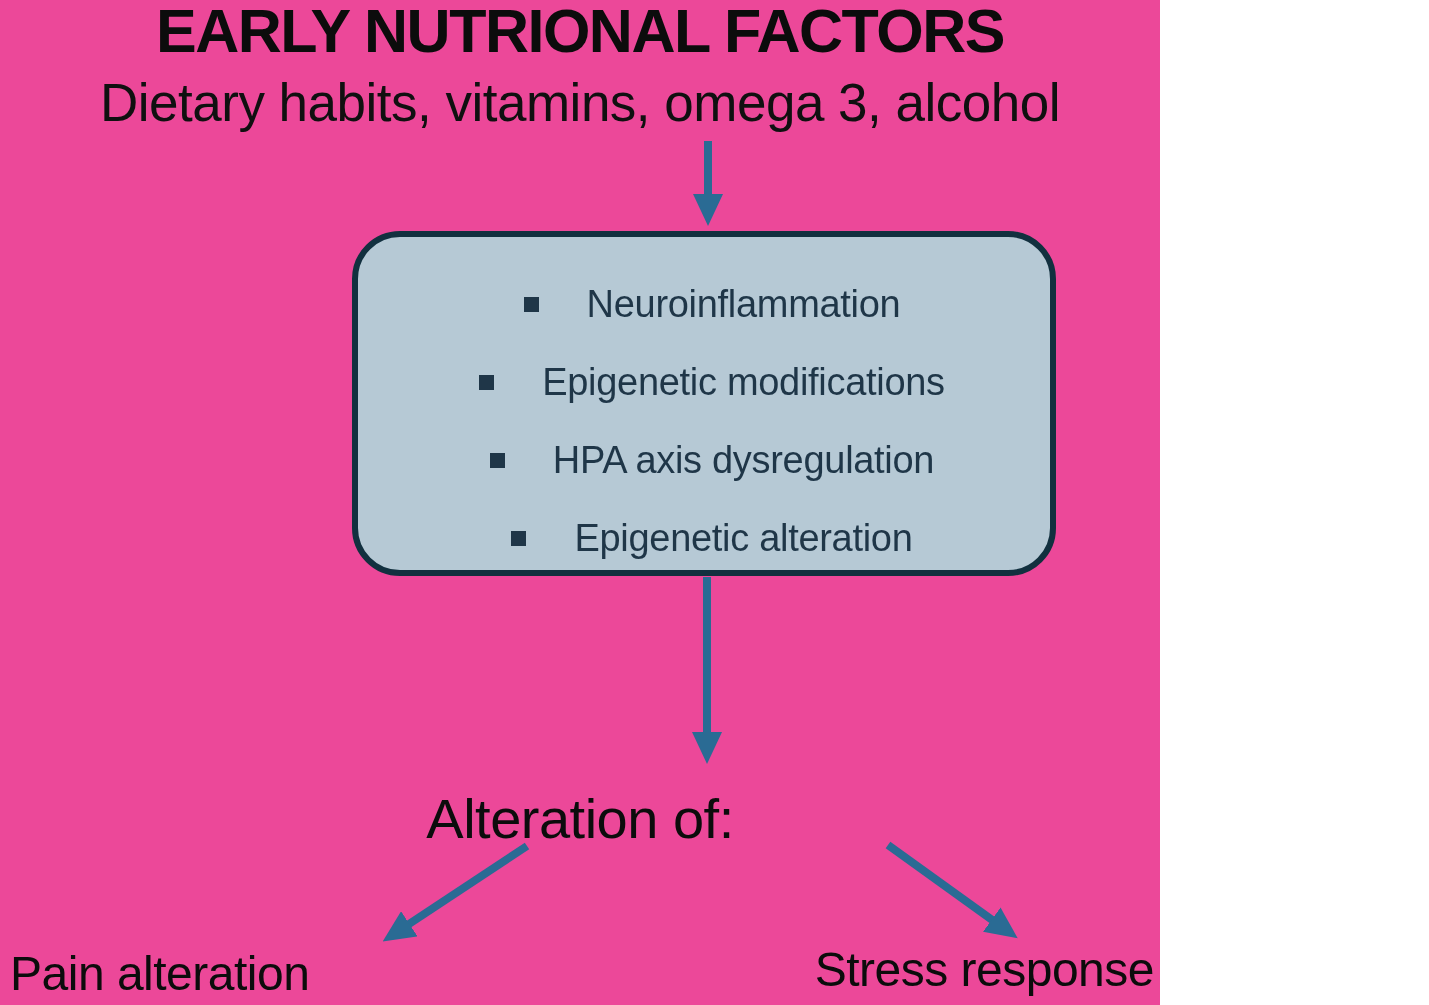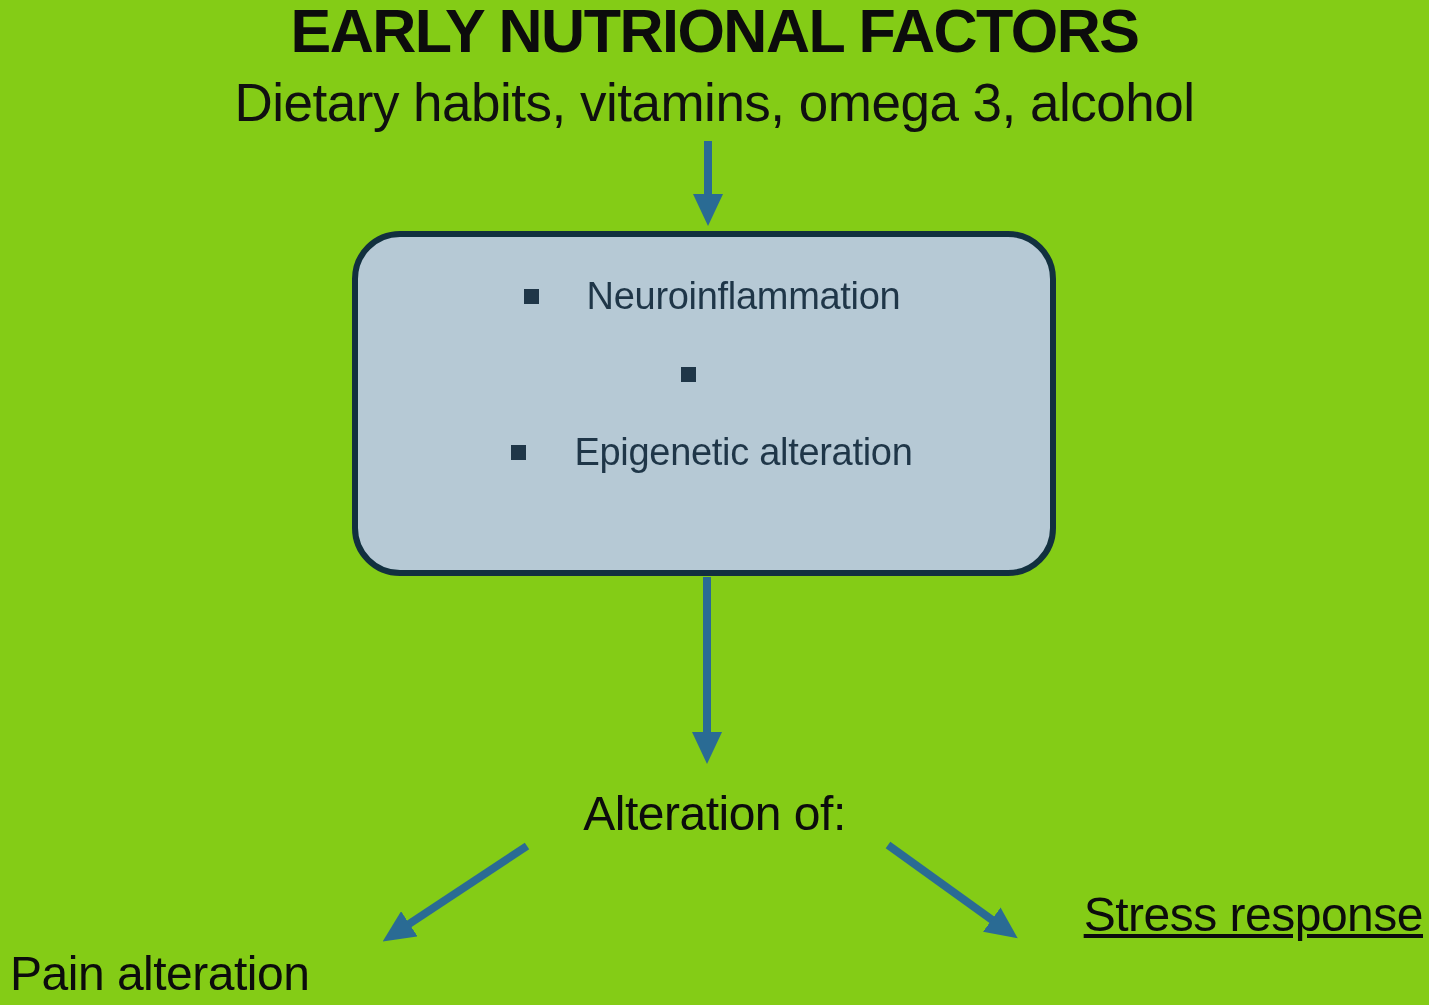--- a/index.html
+++ b/index.html
@@ -2,23 +2,23 @@
 <html><head>
 <meta charset="utf-8">
 <style>
   html, body {
     margin: 0;
     padding: 0;
     background: #ffffff;
   }
   .canvas {
     position: relative;
-    width: 1429px;
+    width: 1160px;
     height: 1005px;
-    background: #84cc16;
+    background: #ec4899;
     overflow: hidden;
     font-family: "Liberation Sans", sans-serif;
   }
   .title {
     position: absolute;
     top: -4px;
     left: 0;
     width: 100%;
     text-align: center;
     font-size: 61px;
@@ -52,21 +52,21 @@
     top: 231px;
     width: 704px;
     height: 345px;
     box-sizing: border-box;
     background: #b6c9d5;
     border: 6px solid #12303f;
     border-radius: 48px;
   }
   .factor-list {
     list-style: none;
-    margin: 4px;
+    margin: 12px;
     padding: 16px 0 0 16px;
   }
   .factor-item {
     height: 78px;
     display: flex;
     align-items: center;
     justify-content: center;
     font-size: 38px;
     color: #1f3648;
     letter-spacing: -0.3px;
@@ -78,39 +78,38 @@
     background: #1f3648;
     margin-right: 48px;
     flex: 0 0 auto;
   }
   .alteration-label {
     position: absolute;
     top: 786px;
     left: 0;
     width: 100%;
     text-align: center;
-    font-size: 48px;
+    font-size: 56px;
     color: #0c0c0c;
     letter-spacing: -0.5px;
   }
   .outcome {
     position: absolute;
     font-size: 48px;
     color: #0c0c0c;
     letter-spacing: -0.5px;
     white-space: nowrap;
   }
   .outcome-left {
     left: 10px;
     top: 946px;
   }
   .outcome-right {
     right: 6px;
-    top: 887px;
-    text-decoration: underline;
+    top: 942px;
   }
 </style>
 </head>
 <body>
 
 <div class="canvas">
 
   <h1 class="title">EARLY NUTRIONAL FACTORS</h1>
 
   <div class="subtitle">Dietary habits, vitamins, omega 3, alcohol</div>
@@ -128,20 +127,25 @@
   </svg>
 
   <div class="factor-box">
     <ul class="factor-list">
       <li class="factor-item">
         <span class="bullet"></span>
         <span>Neuroinflammation</span>
       </li>
       <li class="factor-item">
         <span class="bullet"></span>
+        <span>Epigenetic modifications</span>
+      </li>
+      <li class="factor-item">
+        <span class="bullet"></span>
+        <span>HPA axis dysregulation</span>
       </li>
       <li class="factor-item">
         <span class="bullet"></span>
         <span>Epigenetic alteration</span>
       </li>
     </ul>
   </div>
 
   <div class="alteration-label">Alteration of:</div>
 

